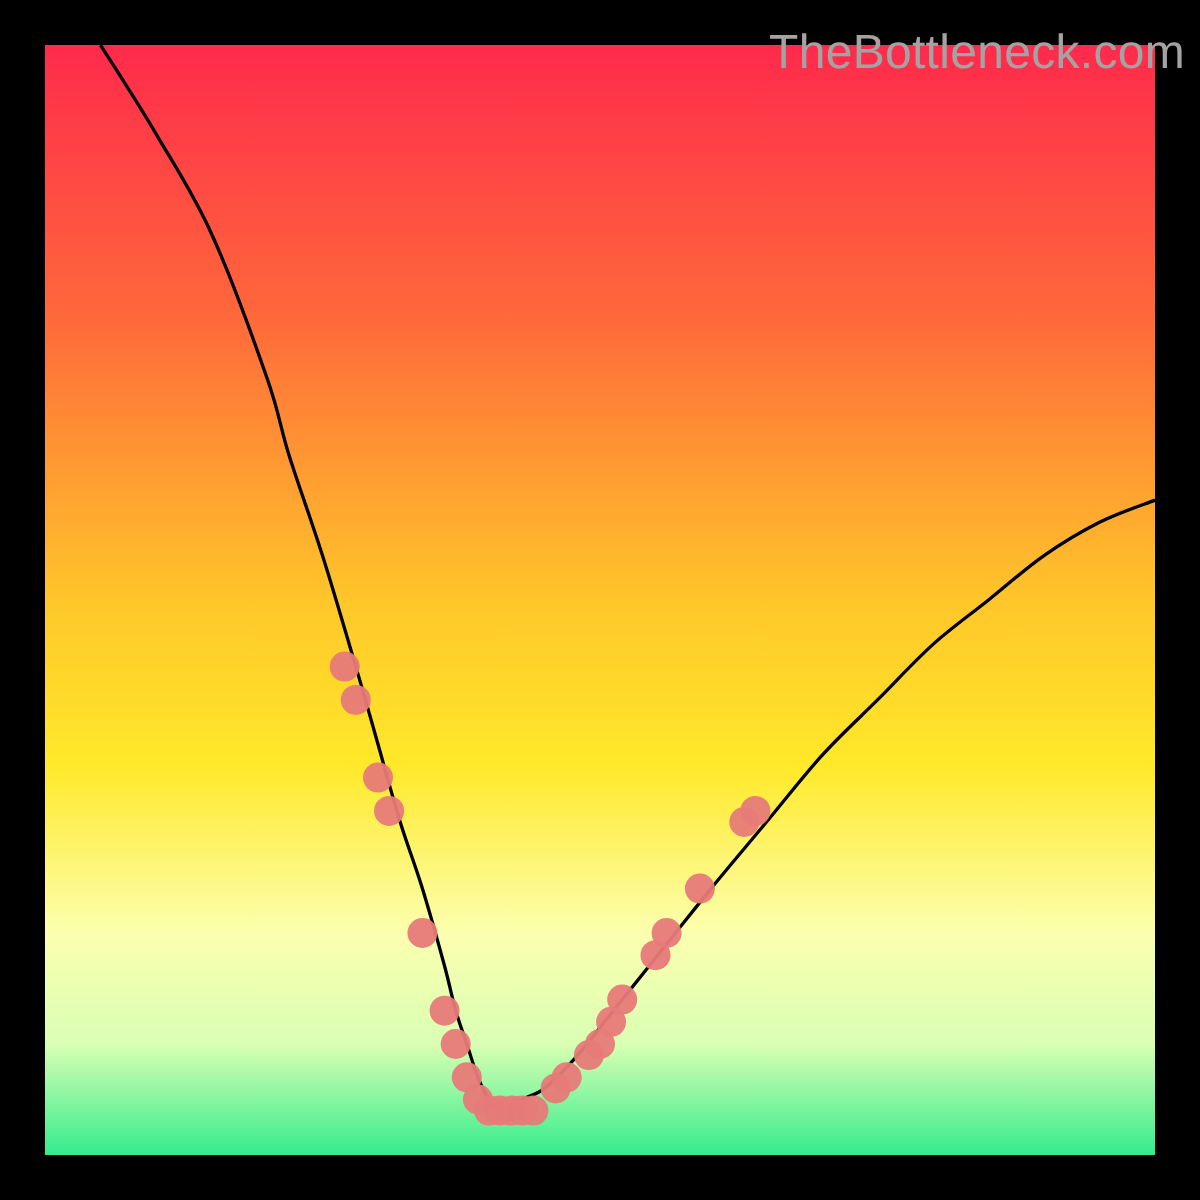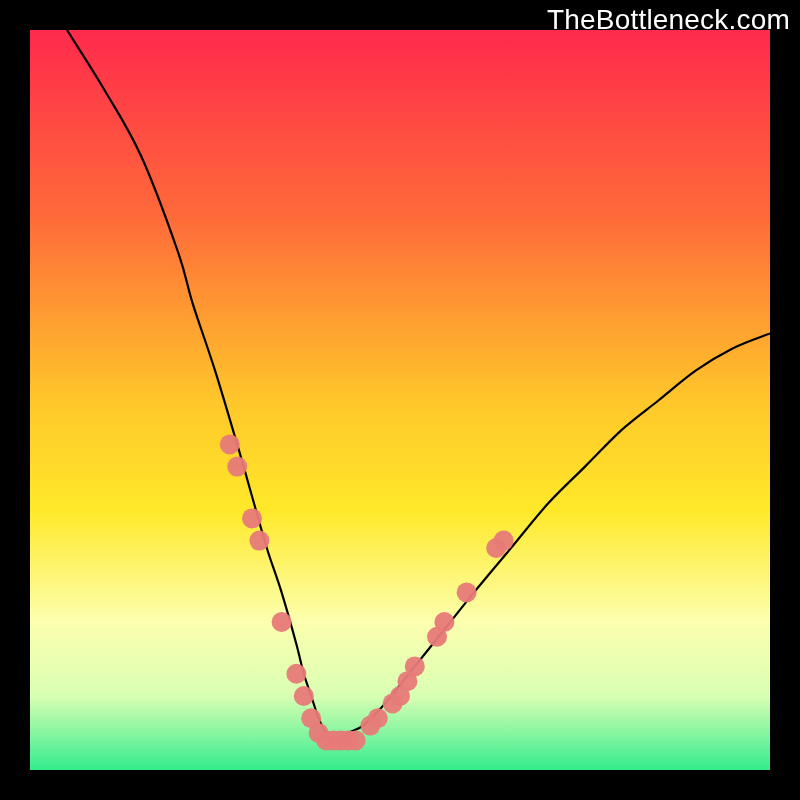--- a/index.html
+++ b/index.html
@@ -19,24 +19,24 @@
   .plot-area {
     position: absolute;
     left: 30px;
     top: 30px;
     width: 740px;
     height: 740px;
     overflow: hidden;
   }
   .watermark {
     position: absolute;
-    top: 4px;
+    top: 16px;
     right: 10px;
-    color: #ffffff;
-    font-size: 28px;
+    color: #a3a3a3;
+    font-size: 32px;
     font-weight: 500;
     letter-spacing: 0.2px;
     z-index: 5;
   }
   svg.curve {
     position: absolute;
     inset: 0;
     z-index: 3;
   }
   .marker {

